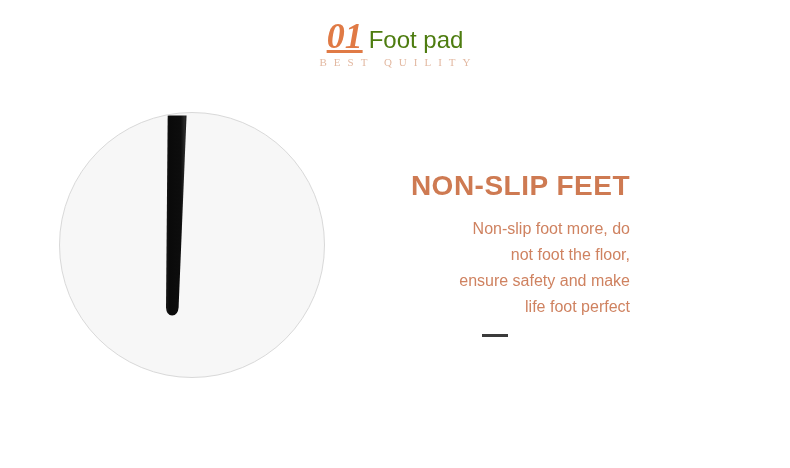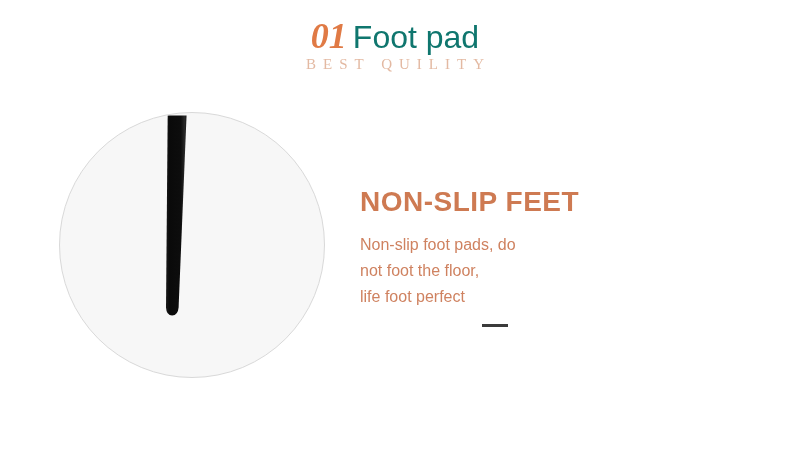--- a/index.html
+++ b/index.html
@@ -32,34 +32,35 @@
     white-space: nowrap;
   }
   .header-number {
     font-family: "Liberation Serif", "DejaVu Serif", serif;
     font-style: italic;
     font-weight: 700;
     font-size: 36px;
     color: #e07a45;
     letter-spacing: 0px;
     vertical-align: baseline;
+    text-decoration: underline;
   }
   .header-name {
     font-family: "Liberation Sans", sans-serif;
     font-weight: 400;
-    font-size: 32px;
-    color: #0f766e;
+    font-size: 24px;
+    color: #4d7c0f;
     margin-left: 6px;
     vertical-align: baseline;
   }
   .header-sub {
     display: block;
     margin-top: 3px;
     font-family: "Liberation Serif", "DejaVu Serif", serif;
-    font-size: 15px;
+    font-size: 11px;
     font-weight: 400;
     letter-spacing: 7px;
     color: #e3b9a2;
     text-indent: 7px;
   }
 
   
   .product-circle {
     position: absolute;
     left: 59px;
@@ -75,23 +76,23 @@
   .product-circle svg {
     display: block;
     width: 100%;
     height: 100%;
   }
 
   
   .feature {
     position: absolute;
     left: 360px;
-    top: 186px;
+    top: 170px;
     width: 270px;
-    text-align: left;
+    text-align: right;
   }
   .feature-heading {
     font-family: "Liberation Sans", sans-serif;
     font-weight: 700;
     font-size: 28px;
     letter-spacing: 0.5px;
     color: #ce7a52;
     margin: 0;
     line-height: 1.15;
   }
@@ -142,20 +143,21 @@
                L 119.5 196.0
                Q 118.8 204.0 113.0 204.0
                Q 107.2 204.0 106.8 196.0
                Z" fill="url(#legShade)"></path>
     </svg>
   </div>
 
   <div class="feature">
     <h2 class="feature-heading">NON-SLIP FEET</h2>
     <p class="feature-body">
-      <span class="feature-body-line">Non-slip foot pads, do</span>
+      <span class="feature-body-line">Non-slip foot more, do</span>
       <span class="feature-body-line">not foot the floor,</span>
+      <span class="feature-body-line">ensure safety and make</span>
       <span class="feature-body-line">life foot perfect</span>
     </p>
     <div class="feature-divider"></div>
   </div>
 
 </div>
 
 </body></html>

